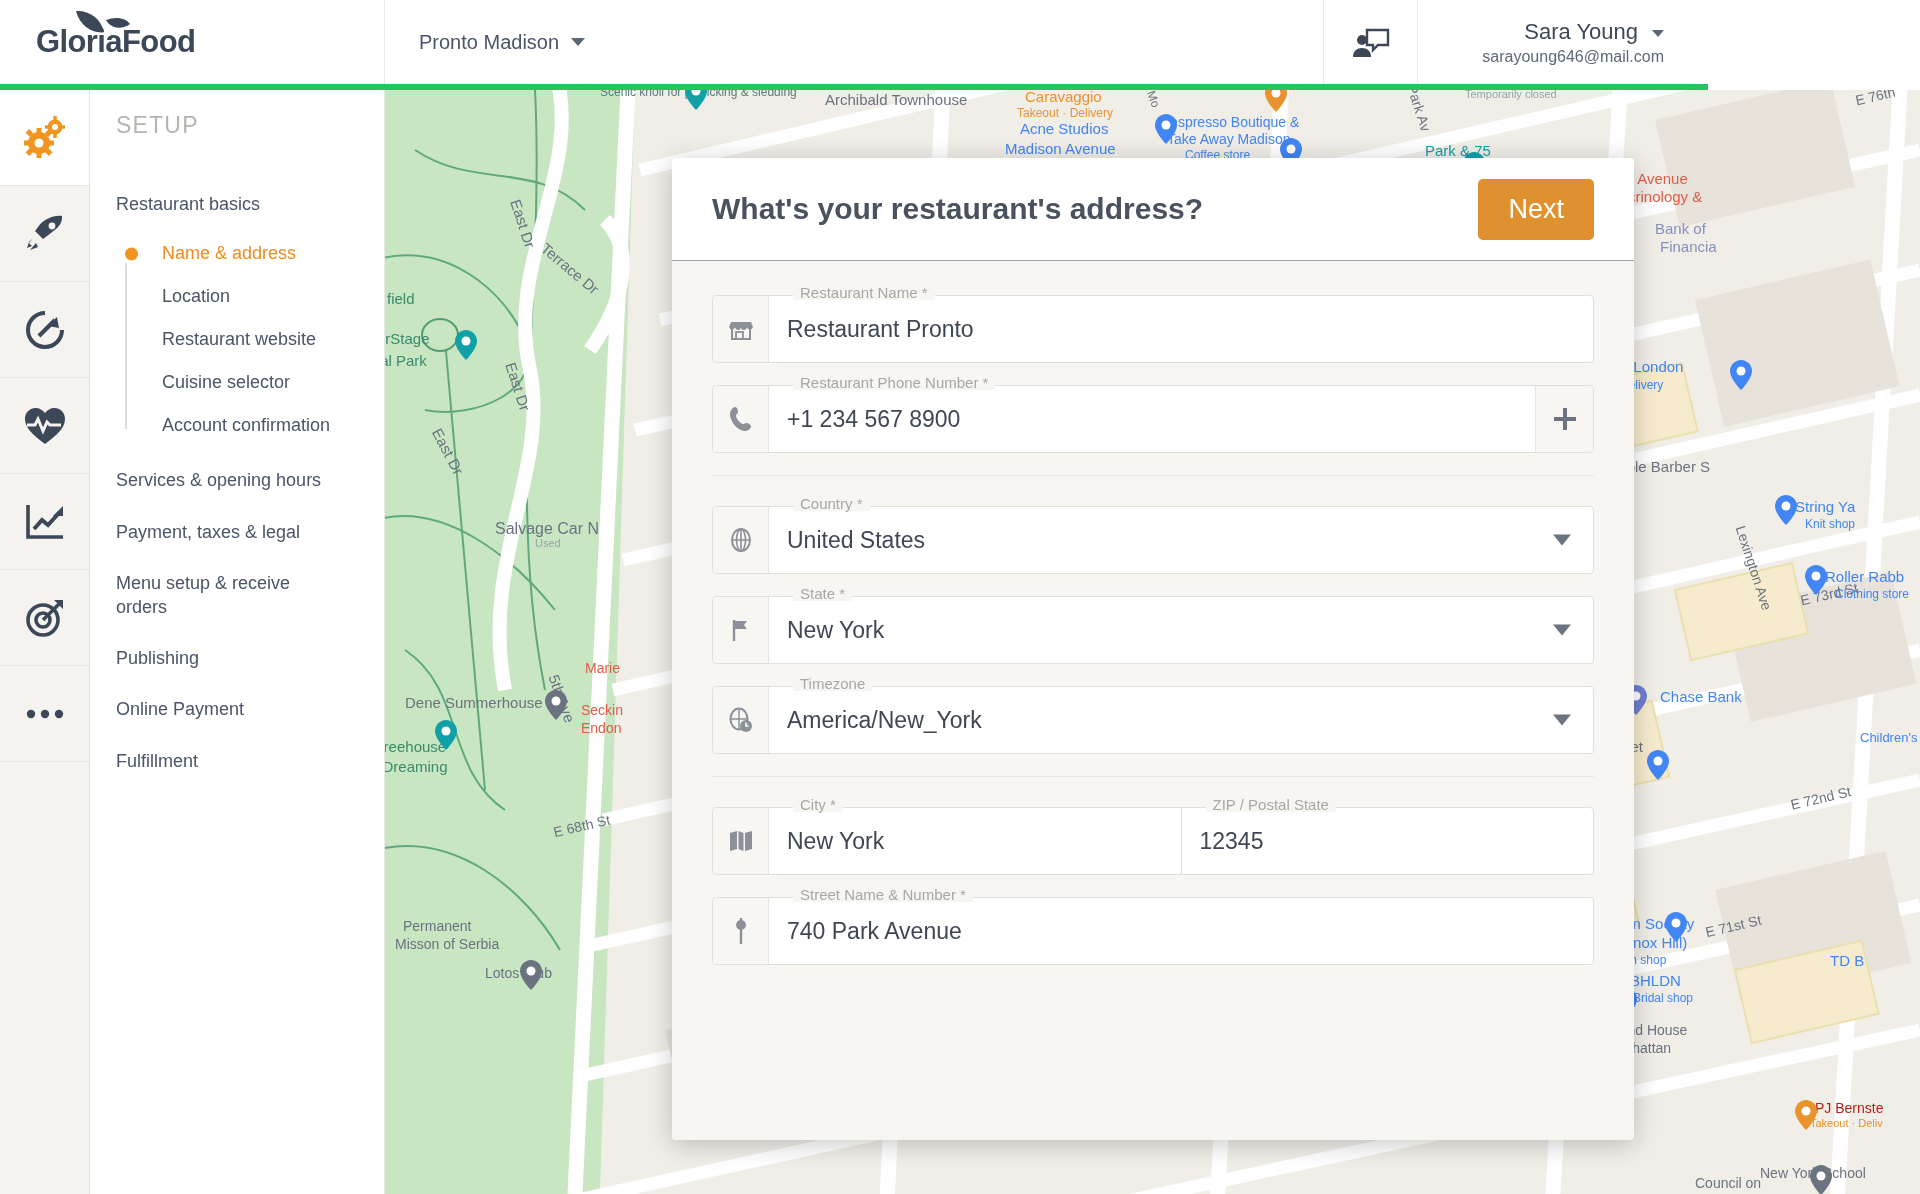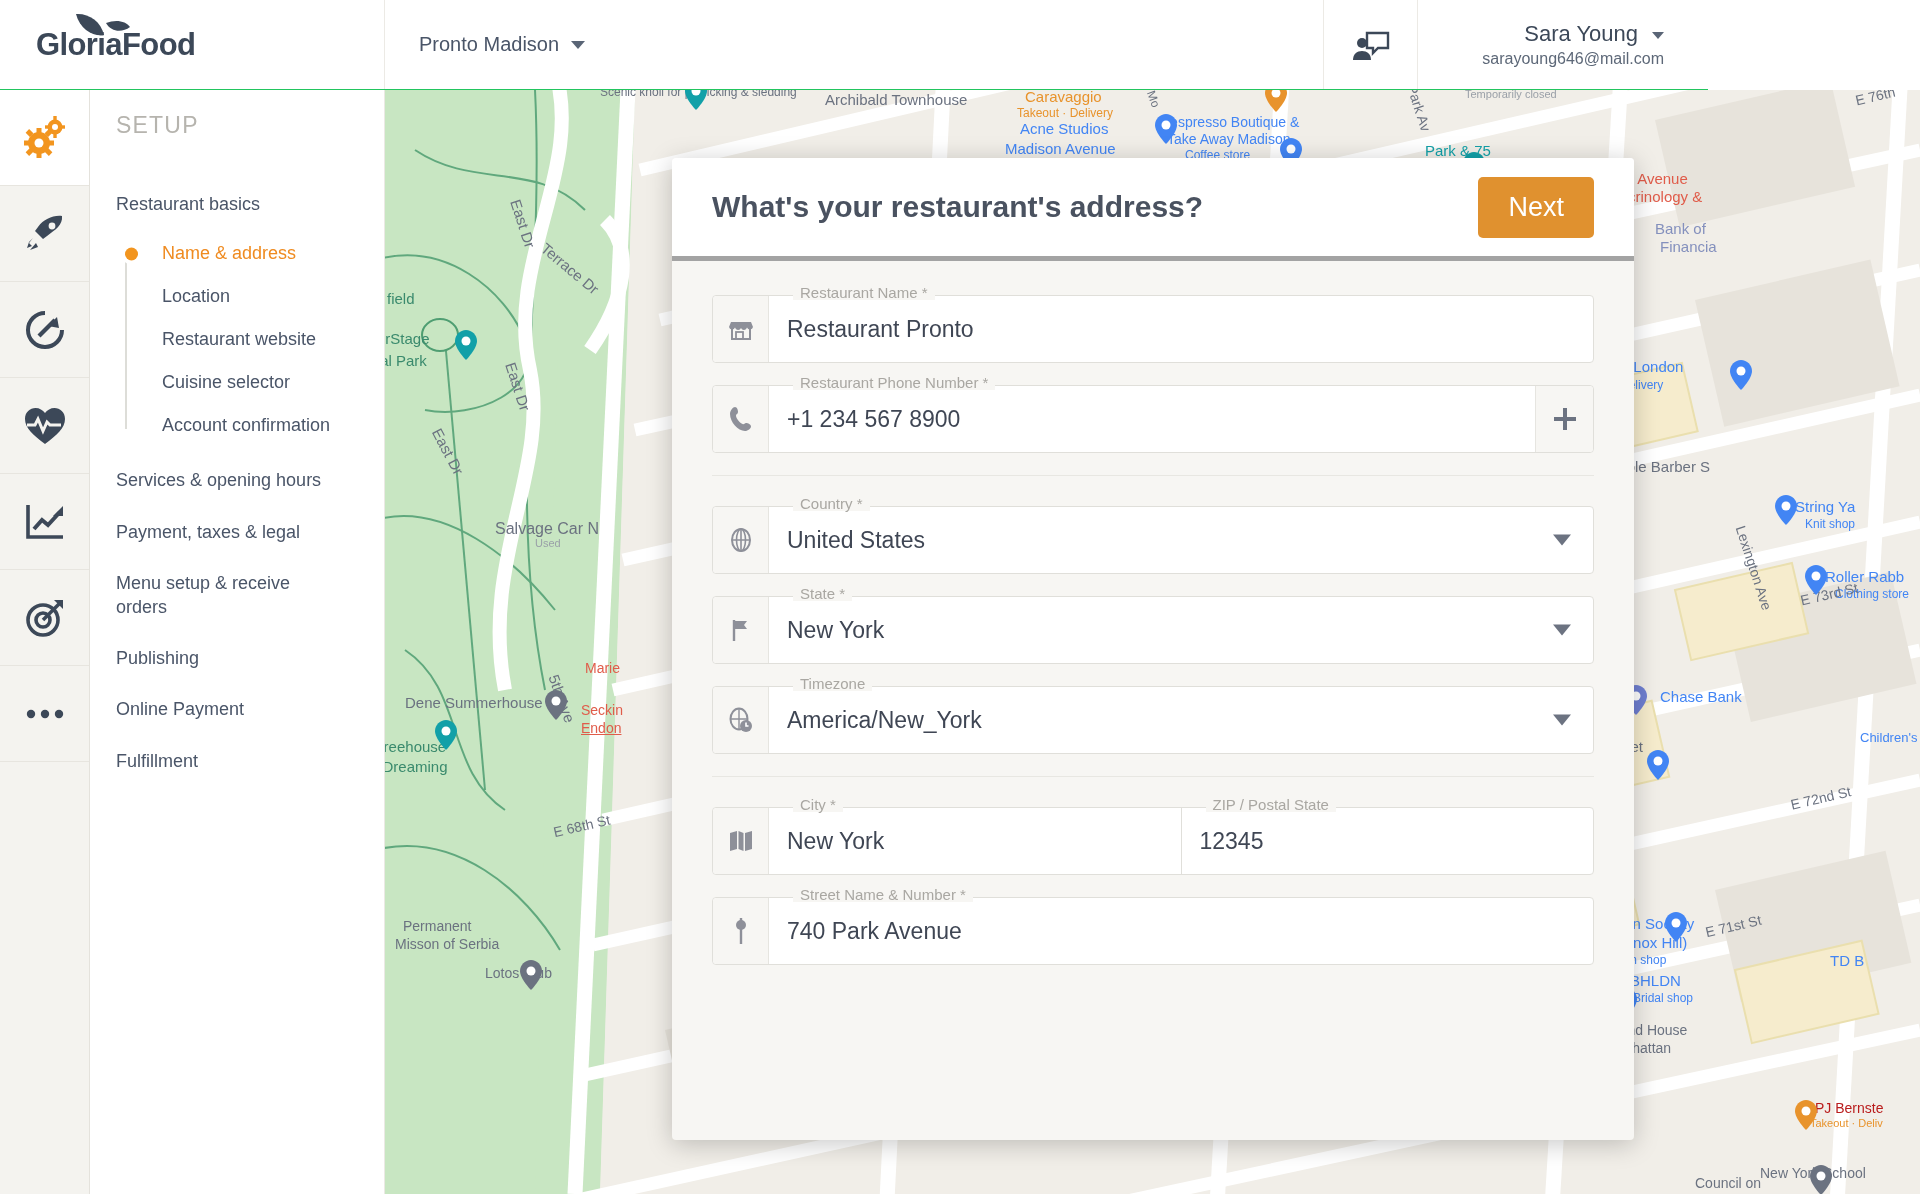--- a/index.html
+++ b/index.html
@@ -6,21 +6,21 @@
   html, body {
     width: 1920px; height: 1194px;
     font-family: "Liberation Sans", sans-serif;
     overflow: hidden; background: #ffffff;
   }
   .app { position: relative; width: 1920px; height: 1194px; }
 
   
   .topbar {
     position: absolute; top: 0; left: 0; width: 1708px; height: 90px;
-    background: #ffffff; border-bottom: 1px solid #22c55e;
+    background: #ffffff; border-bottom: 6px solid #22c55e;
     display: flex; align-items: stretch; z-index: 40;
   }
   .logo-cell {
     width: 385px; display: flex; align-items: center; padding-left: 30px;
     border-right: 1px solid #eceae5;
   }
   .logo-mark { position: relative; width: 232px; height: 48px; }
   .logo-text {
     font-size: 31px; font-weight: bold; color: #3c4858;
     letter-spacing: -0.6px; line-height: 48px; padding-left: 6px;
@@ -115,21 +115,21 @@
   
   .modal {
     position: absolute; left: 672px; top: 158px; width: 962px; height: 982px;
     background: #f7f6f3; border-radius: 4px; z-index: 50;
     box-shadow: 0 4px 26px rgba(0,0,0,.22);
     display: flex; flex-direction: column; overflow: hidden;
   }
   .modal-head {
     background: #ffffff; height: 103px; flex: 0 0 103px;
     display: flex; align-items: center; padding: 0 40px;
-    border-bottom: 5px solid #a3a3a3;
+    border-bottom: 1px solid #a3a3a3;
   }
   .modal-title { font-size: 30px; font-weight: bold; color: #4a5260; flex: 1; }
   .next-btn {
     background: #e0912f; color: #ffffff; border: none; border-radius: 5px;
     font-size: 27px; padding: 15px 30px; cursor: pointer;
     font-family: "Liberation Sans", sans-serif;
   }
   .modal-body { padding: 34px 40px 0 40px; flex: 1; }
 
   .field {
@@ -396,21 +396,21 @@
         <div class="map-label" style="left: 20px; top: 604px; color: rgb(107, 114, 128); font-size: 15px;">Dene Summerhouse</div>
         <div class="map-label" style="left: -10px; top: 648px; color: rgb(58, 138, 109); font-size: 15px;">Treehouse</div>
         <div class="map-label" style="left: -20px; top: 668px; color: rgb(58, 138, 109); font-size: 15px;">or Dreaming</div>
         <div class="map-label" style="left: 152px; top: 600px; color: rgb(107, 114, 128); font-size: 15px; transform: rotate(70deg);">5th Ave</div>
         <div class="map-label" style="left: 168px; top: 728px; color: rgb(107, 114, 128); font-size: 14px; transform: rotate(-13deg);">E 68th St</div>
         <div class="map-label" style="left: 18px; top: 828px; color: rgb(107, 114, 128); font-size: 14px;">Permanent</div>
         <div class="map-label" style="left: 10px; top: 846px; color: rgb(107, 114, 128); font-size: 14px;">Misson of Serbia</div>
         <div class="map-label" style="left: 100px; top: 875px; color: rgb(107, 114, 128); font-size: 14px;">Lotos Club</div>
         <div class="map-label" style="left: 200px; top: 570px; color: rgb(224, 92, 74); font-size: 14px;">Marie</div>
         <div class="map-label" style="left: 196px; top: 612px; color: rgb(224, 92, 74); font-size: 14px;">Seckin</div>
-        <div class="map-label" style="left: 196px; top: 630px; color: rgb(224, 92, 74); font-size: 14px; text-decoration: underline;">Endon</div>
+        <div class="map-label" style="left: 196px; top: 630px; color: rgb(224, 92, 74); font-size: 14px;">Endon</div>
         <div class="map-label" style="left: 440px; top: 1px; color: rgb(107, 114, 128); font-size: 15px;">Archibald Townhouse</div>
         <div class="map-label" style="left: 640px; top: -2px; color: rgb(232, 147, 44); font-size: 15px;">Caravaggio</div>
         <div class="map-label" style="left: 632px; top: 16px; color: rgb(232, 147, 44); font-size: 12px;">Takeout · Delivery</div>
         <div class="map-label" style="left: 635px; top: 30px; color: rgb(66, 133, 244); font-size: 15px;">Acne Studios</div>
         <div class="map-label" style="left: 620px; top: 50px; color: rgb(66, 133, 244); font-size: 15px;">Madison Avenue</div>
         <div class="map-label" style="left: 775px; top: 24px; color: rgb(66, 133, 244); font-size: 14px;">Nespresso Boutique &amp;</div>
         <div class="map-label" style="left: 782px; top: 41px; color: rgb(66, 133, 244); font-size: 14px;">Take Away Madison</div>
         <div class="map-label" style="left: 800px; top: 58px; color: rgb(66, 133, 244); font-size: 12px;">Coffee store</div>
         <div class="map-label" style="left: 1080px; top: -2px; color: rgb(154, 160, 168); font-size: 11px;">Temporarily closed</div>
         <div class="map-label" style="left: 760px; top: 2px; color: rgb(107, 114, 128); font-size: 12px; transform: rotate(70deg);">Mo</div>

